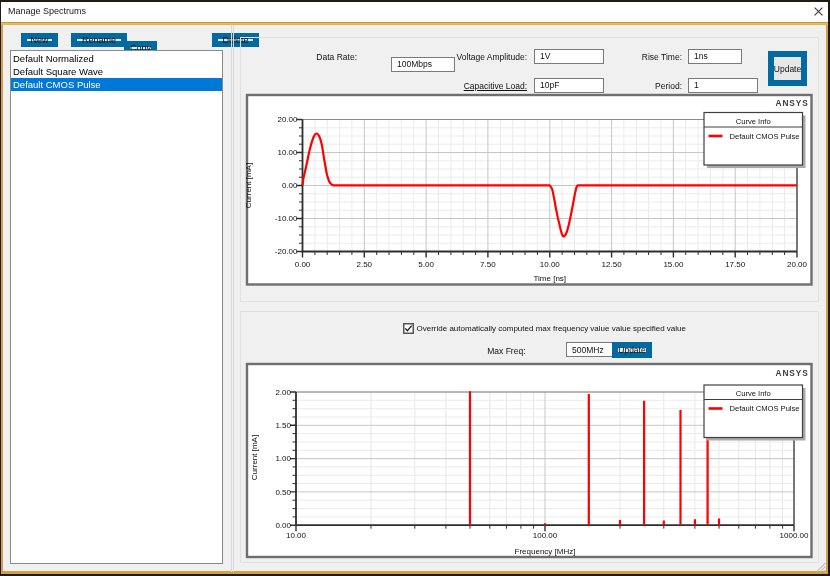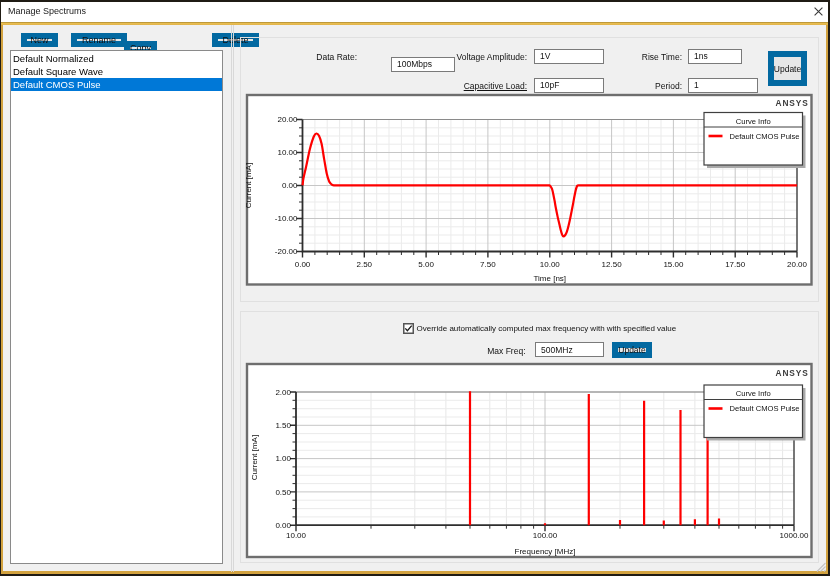--- a/index.html
+++ b/index.html
@@ -49,24 +49,24 @@
 
 <div class="lbl" style="right:303px;top:80.5px;text-decoration:underline;">Capacitive Load:</div>
 <div class="tb" style="left:534px;top:78px;width:70px;height:14.5px;">10pF</div>
 <div class="lbl" style="right:148px;top:80.5px;">Period:</div>
 <div class="tb" style="left:688px;top:78px;width:70px;height:14.5px;">1</div>
 
 <svg class="abs" style="left:403px;top:322.5px" width="11" height="11" viewBox="0 0 11 11">
     <rect x="0.75" y="0.75" width="9.5" height="9.5" fill="#fff" stroke="#555" stroke-width="1.5"></rect>
     <path d="M2.3 5.4 L4.4 7.7 L8.7 2.6" stroke="#1a1a1a" stroke-width="1.3" fill="none"></path>
   </svg>
-<div class="abs" style="left:416.5px;top:323.5px;font-size:8px;color:#111;">Override automatically computed max frequency with with specified value</div>
+<div class="abs" style="left:416.5px;top:323.5px;font-size:8px;color:#111;">Override automatically computed max frequency value value specified value</div>
 
 <div class="lbl" style="right:304.5px;top:346px;">Max Freq:</div>
-<div class="tb" style="left:535px;top:342px;width:68.5px;height:15px;">500MHz</div>
+<div class="tb" style="left:566px;top:342px;width:68.5px;height:15px;">500MHz</div>
 <div class="btn" style="left:612px;top:342px;width:40px;height:16px;font-size:8.5px;">Update</div>
 
 <svg style="position:absolute;overflow:visible;left:247px;top:95px" width="564.5" height="189.5" viewBox="0 0 564.5 189.5">
 <rect x="0" y="0" width="564.5" height="189.5" fill="#ffffff" stroke="#6e6e6e" stroke-width="2.4"></rect>
 <path d="M67.9 24.5V156.5 M80.2 24.5V156.5 M92.6 24.5V156.5 M104.9 24.5V156.5 M129.7 24.5V156.5 M142.0 24.5V156.5 M154.4 24.5V156.5 M166.8 24.5V156.5 M191.5 24.5V156.5 M203.9 24.5V156.5 M216.2 24.5V156.5 M228.6 24.5V156.5 M253.3 24.5V156.5 M265.7 24.5V156.5 M278.0 24.5V156.5 M290.4 24.5V156.5 M315.1 24.5V156.5 M327.5 24.5V156.5 M339.8 24.5V156.5 M352.2 24.5V156.5 M376.9 24.5V156.5 M389.3 24.5V156.5 M401.6 24.5V156.5 M414.0 24.5V156.5 M438.7 24.5V156.5 M451.1 24.5V156.5 M463.5 24.5V156.5 M475.8 24.5V156.5 M500.5 24.5V156.5 M512.9 24.5V156.5 M525.3 24.5V156.5 M537.6 24.5V156.5" stroke="#ebebeb" stroke-width="1" fill="none"></path>
 <path d="M55.5 148.2H550.0 M55.5 140.0H550.0 M55.5 131.8H550.0 M55.5 115.2H550.0 M55.5 107.0H550.0 M55.5 98.8H550.0 M55.5 82.2H550.0 M55.5 74.0H550.0 M55.5 65.8H550.0 M55.5 49.2H550.0 M55.5 41.0H550.0 M55.5 32.8H550.0" stroke="#ebebeb" stroke-width="1" fill="none"></path>
 <path d="M117.3 24.5V156.5 M179.1 24.5V156.5 M240.9 24.5V156.5 M302.8 24.5V156.5 M364.6 24.5V156.5 M426.4 24.5V156.5 M488.2 24.5V156.5 M55.5 123.5H550.0 M55.5 90.5H550.0 M55.5 57.5H550.0" stroke="#c6c6c6" stroke-width="1" fill="none"></path>
 <path d="M55.5 24.5H550.0" stroke="#8a8a8a" stroke-width="1.2" fill="none"></path>
 <path d="M550.0 24.5V156.5" stroke="#4a4a4a" stroke-width="1.5" fill="none"></path>
 <path d="M55.5 24.5V156.5H550.0" stroke="#2e2e2e" stroke-width="1.8" fill="none"></path>

